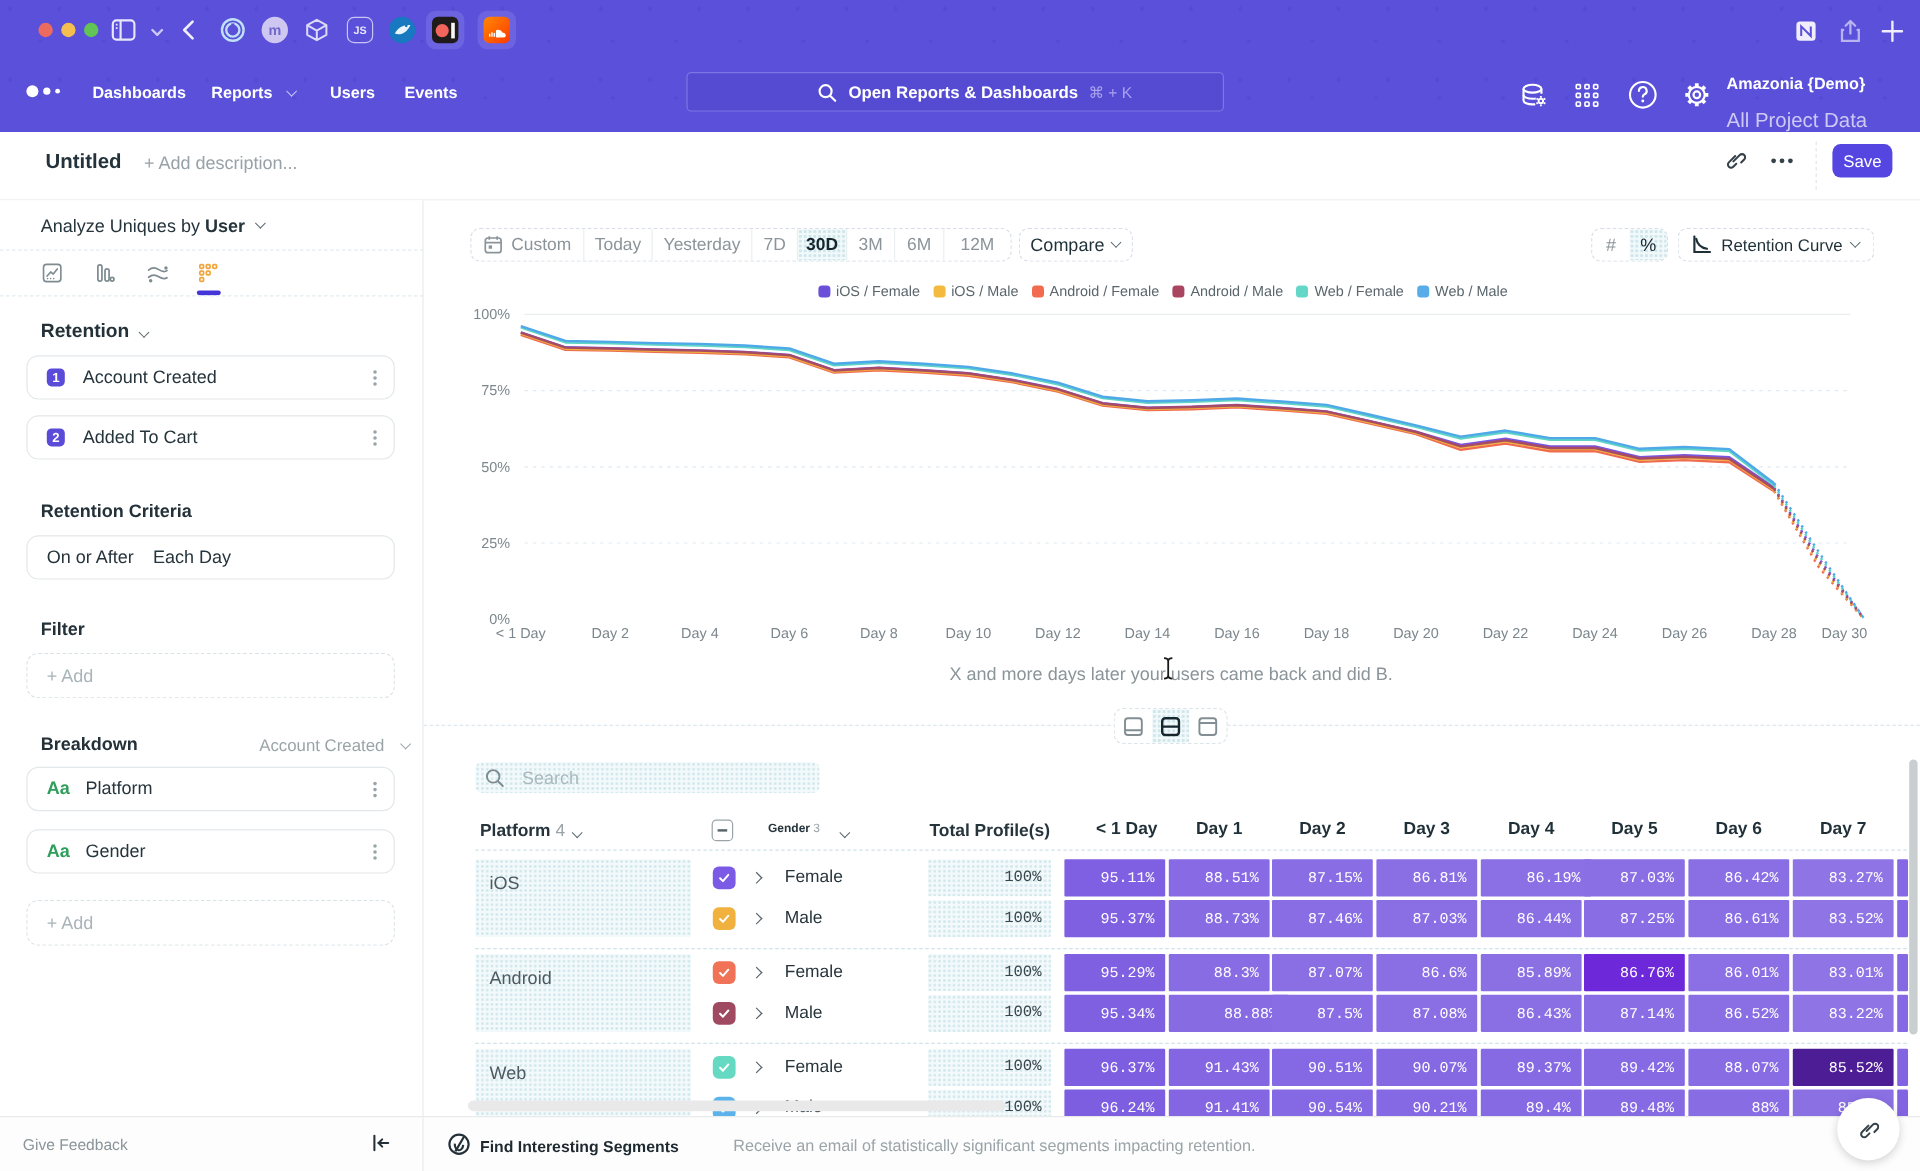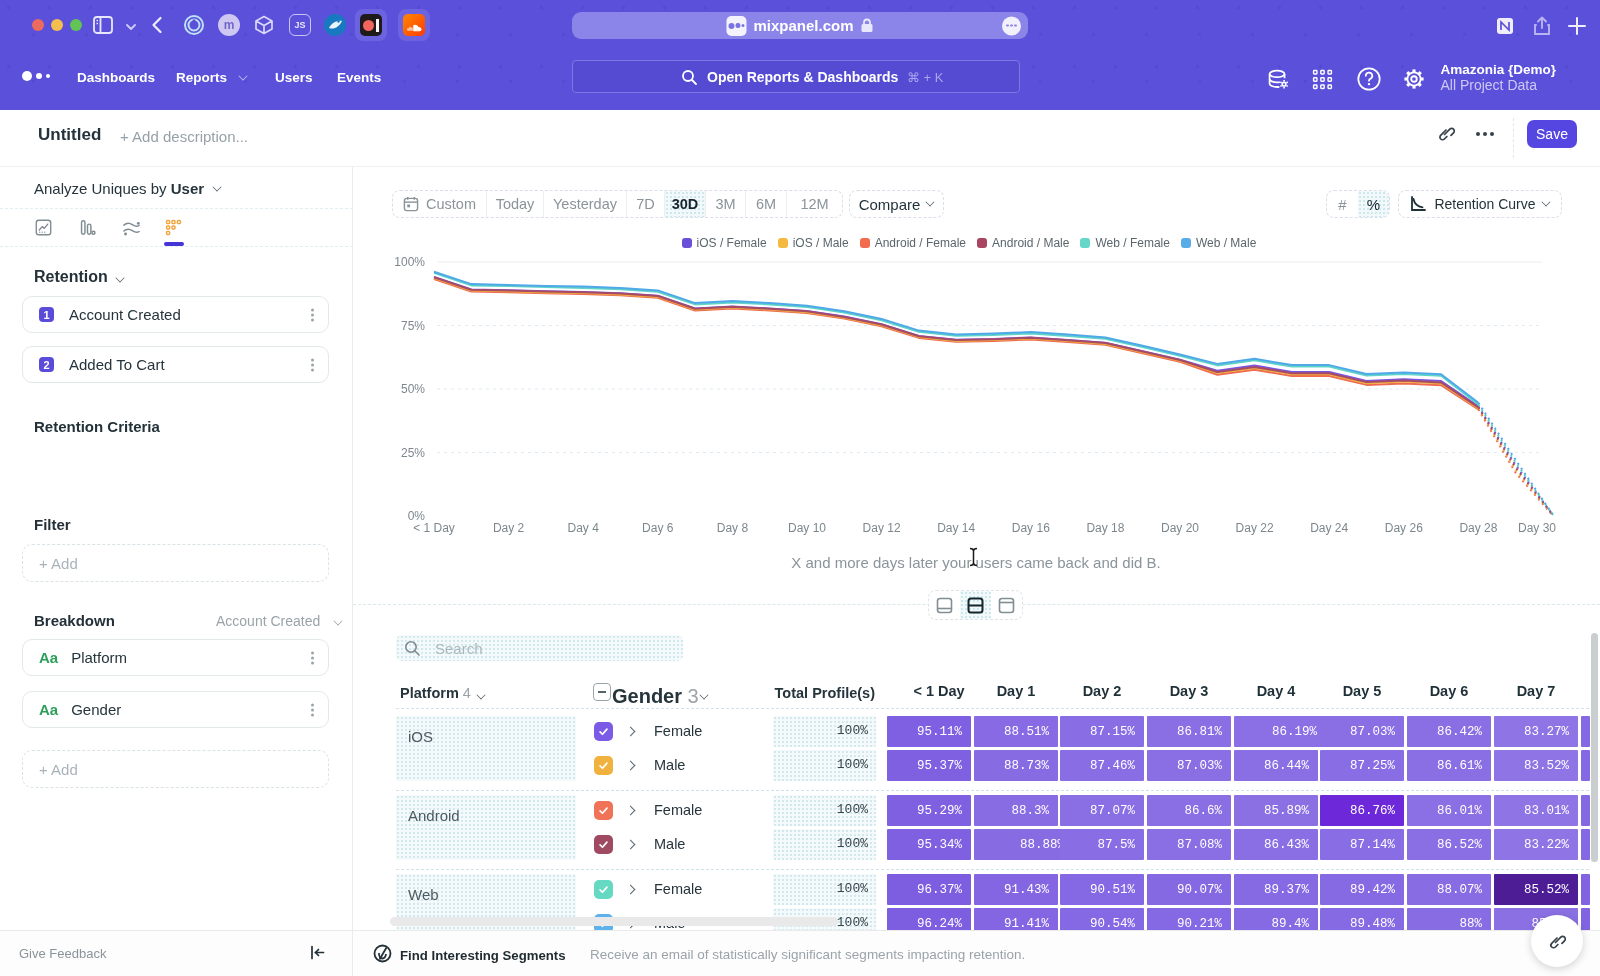--- a/index.html
+++ b/index.html
@@ -112,39 +112,20 @@
       <div style="width:11px;height:11px;background:#f1655c;border-radius:50%;margin-right:2px;"></div>
       <div style="width:3px;height:13px;background:#f9f7f4;"></div>
     </div>
   <div class="abs" style="left:398px;top:9px;width:32px;height:32px;background:#6c63e0;border-radius:8px;"></div>
   <div class="favicon" style="left:403px;background:linear-gradient(135deg,#ff8800,#ff3a00);border-radius:5px;display:flex;align-items:flex-end;justify-content:center;">
       <svg viewBox="0 0 24 14" width="17" height="9" style="margin-bottom:4px">
         <path d="M2 12 L2 8 M5 12 L5 6 M8 12 L8 7 M11 12 L11 4 C14 3 17 4.5 17.7 7.2 C20 6.8 22 8.5 22 10.2 C22 11.2 21.2 12 20 12 Z" stroke="#fff" stroke-width="1.8" fill="#fff" stroke-linejoin="round"></path>
       </svg>
     </div>
 
-  <div class="addrbar">
-    <div class="addrin">
-      <span class="mplogo">
-          <i style="width:6px;height:6px;"></i>
-          <i style="width:4.5px;height:4.5px;"></i>
-          <i style="width:3px;height:3px;"></i>
-        </span>
-      <span>mixpanel.com</span>
-      <svg width="13" height="15" viewBox="0 0 13 15">
-          <rect x="1" y="6" width="11" height="8" rx="1.5" fill="#e9e7fa"></rect>
-          <path d="M3.5 6 V4.5 a3 3 0 0 1 6 0 V6" fill="none" stroke="#e9e7fa" stroke-width="1.8"></path>
-        </svg>
-    </div>
-    <div class="addrdots">
-        <i></i>
-        <i></i>
-        <i></i>
-      </div>
-  </div>
 
   <svg class="favicon" style="left:1494px;top:15px" viewBox="0 0 22 22">
       <rect x="3" y="3" width="16" height="16" rx="3" fill="#f0eefc"></rect>
       <path d="M7 15 V7 L15 15 V7" fill="none" stroke="#5a50da" stroke-width="1.7"></path>
     </svg>
   <svg class="favicon" style="left:1531px;top:15px" viewBox="0 0 22 22">
       <path d="M11 3 L11 13 M7 6.5 L11 2.5 L15 6.5" fill="none" stroke="#b9b3f0" stroke-width="1.9" stroke-linecap="round" stroke-linejoin="round"></path>
       <path d="M5 10 H4 V19 H18 V10 H17" fill="none" stroke="#b9b3f0" stroke-width="1.9" stroke-linecap="round"></path>
     </svg>
   <svg class="favicon" style="left:1566px;top:15px" viewBox="0 0 22 22">
@@ -214,21 +195,21 @@
           <line x1="4.95" y1="4.95" x2="7.35" y2="7.35"></line>
           <line x1="-4.95" y1="4.95" x2="-7.35" y2="7.35"></line>
           <line x1="4.95" y1="-4.95" x2="7.35" y2="-7.35"></line>
 </g>
         <circle r="7.2" fill="none" stroke="#fff" stroke-width="2"></circle>
         <circle r="3" fill="none" stroke="#fff" stroke-width="2"></circle>
       </g>
     </svg>
   <div class="acct">
     <div style="font-size:13.5px;font-weight:bold;">Amazonia {Demo}</div>
-    <div style="font-size:14px;color:#cdc9f2;margin-top:0;">All Project Data</div>
+    <div style="font-size:17px;color:#cdc9f2;margin-top:14px;">All Project Data</div>
   </div>
 
 </div>
 
 
 <div class="toolbar">
   <div class="abs" style="left:38px;top:15px;font-size:17px;font-weight:bold;color:#24333b;">Untitled</div>
   <div class="abs" style="left:120px;top:18px;font-size:15px;color:#97a2a8;">+ Add description...</div>
   <svg class="abs" style="left:1437px;top:14px" width="18" height="18" viewBox="0 0 18 18">
       <g fill="none" stroke="#35424a" stroke-width="1.7" stroke-linecap="round">
@@ -305,20 +286,24 @@
       <span class="badge">2</span>
       <span class="cardlab">Added To Cart</span>
       <span class="kebab">
         <i></i>
         <i></i>
         <i></i>
       </span>
     </div>
 
   <div class="sideh" style="position:absolute;left:34px;top:251px;">Retention Criteria</div>
+  <div class="card" style="top:279px;">
+      <span class="cardlab" style="margin-left:16px;">On or After</span>
+      <span class="cardlab" style="margin-left:16px;">Each Day</span>
+    </div>
 
   <div class="sideh" style="position:absolute;left:34px;top:349px;">Filter</div>
   <div class="addbox" style="top:377px;">
       <span style="margin-left:16px;">+ Add</span>
     </div>
 
   <div class="sideh" style="position:absolute;left:34px;top:445px;">Breakdown</div>
   <div class="abs" style="left:216px;top:446px;font-size:14px;color:#9aa4a8;">Account Created</div>
   <span class="chev abs" style="left:322px;top:444px;color:#9aa4a8;"></span>
   <div class="card" style="top:472px;">
@@ -460,21 +445,21 @@
     <circle cx="7" cy="7" r="5.2" fill="none" stroke="#7e8b91" stroke-width="1.6"></circle>
     <line x1="11" y1="11" x2="15" y2="15" stroke="#7e8b91" stroke-width="1.6" stroke-linecap="round"></line>
   </svg>
 <div class="abs" style="left:435px;top:640px;font-size:15px;color:#a9b9bd;">Search</div>
 
 <div class="abs" style="left:400px;top:685px;font-size:14.5px;color:#26343c;font-weight:bold;">Platform <span style="color:#9aa4a8;font-weight:normal;">4</span></div>
 <span class="chev abs" style="left:477px;top:685px;color:#56646b;"></span>
 <div class="abs" style="left:593px;top:683px;width:18px;height:18px;border:1.6px solid #9aa4a8;border-radius:4px;display:flex;align-items:center;justify-content:center;">
     <div style="width:8px;height:2px;background:#56646b;"></div>
   </div>
-<div class="abs" style="left:612px;top:685px;font-size:20px;color:#26343c;font-weight:bold;">Gender <span style="color:#9aa4a8;font-weight:normal;">3</span></div>
+<div class="abs" style="left:640px;top:685px;font-size:10px;color:#26343c;font-weight:bold;">Gender <span style="color:#9aa4a8;font-weight:normal;">3</span></div>
 <span class="chev abs" style="left:688px;top:685px;color:#56646b;"></span>
 <div class="abs" style="left:675px;top:685px;width:200px;text-align:right;font-size:14.5px;color:#26343c;font-weight:bold;">Total Profile(s)</div>
 <div class="dayhdr" style="left:897px;width:84px;">&lt; 1 Day</div>
 <div class="dayhdr" style="left:974px;width:84px;">Day 1</div>
 <div class="dayhdr" style="left:1060px;width:84px;">Day 2</div>
 <div class="dayhdr" style="left:1147px;width:84px;">Day 3</div>
 <div class="dayhdr" style="left:1234px;width:84px;">Day 4</div>
 <div class="dayhdr" style="left:1320px;width:84px;">Day 5</div>
 <div class="dayhdr" style="left:1407px;width:84px;">Day 6</div>
 <div class="dayhdr" style="left:1494px;width:84px;">Day 7</div>
@@ -620,21 +605,21 @@
         <path d="M8.5 4.5 L5.5 7.5 L8.5 10.5"></path>
       </g>
     </svg>
   <div class="abs" style="left:352px;top:0;height:46px;border-left:1px solid #e9ecec;"></div>
   <svg class="abs" style="left:373px;top:13px" width="19" height="19" viewBox="0 0 19 19">
       <circle cx="9.5" cy="9.5" r="8" fill="none" stroke="#243038" stroke-width="1.8"></circle>
       <path d="M13.5 3.5 L6.5 15.5" stroke="#243038" stroke-width="1.8"></path>
       <path d="M6 9 a3.5 5 0 0 0 7 1" fill="none" stroke="#243038" stroke-width="1.8"></path>
     </svg>
   <div class="abs" style="left:400px;top:17px;font-size:13.2px;font-weight:bold;color:#1f2a30;">Find Interesting Segments</div>
-  <div class="abs" style="left:590px;top:16px;font-size:13.5px;color:#9aa4a8;">Receive an email of statistically significant segments impacting retention.</div>
+  <div class="abs" style="left:611px;top:16px;font-size:13.5px;color:#9aa4a8;">Receive an email of statistically significant segments impacting retention.</div>
 </div>
 
 
 <div class="abs" style="left:1531px;top:915px;width:52px;height:52px;background:#fff;border-radius:50%;box-shadow:0 2px 8px rgba(0,0,0,.18);display:flex;align-items:center;justify-content:center;">
   <svg width="18" height="18" viewBox="0 0 18 18">
       <g fill="none" stroke="#35424a" stroke-width="1.7" stroke-linecap="round">
         <path d="M7.5 10.5 L12.8 5.2 a2.6 2.6 0 0 1 3.7 3.7 L14 11.4"></path>
         <path d="M9 6 L3.7 11.3 a2.6 2.6 0 0 0 3.7 3.7 L9.9 12.5"></path>
       </g>
     </svg>

